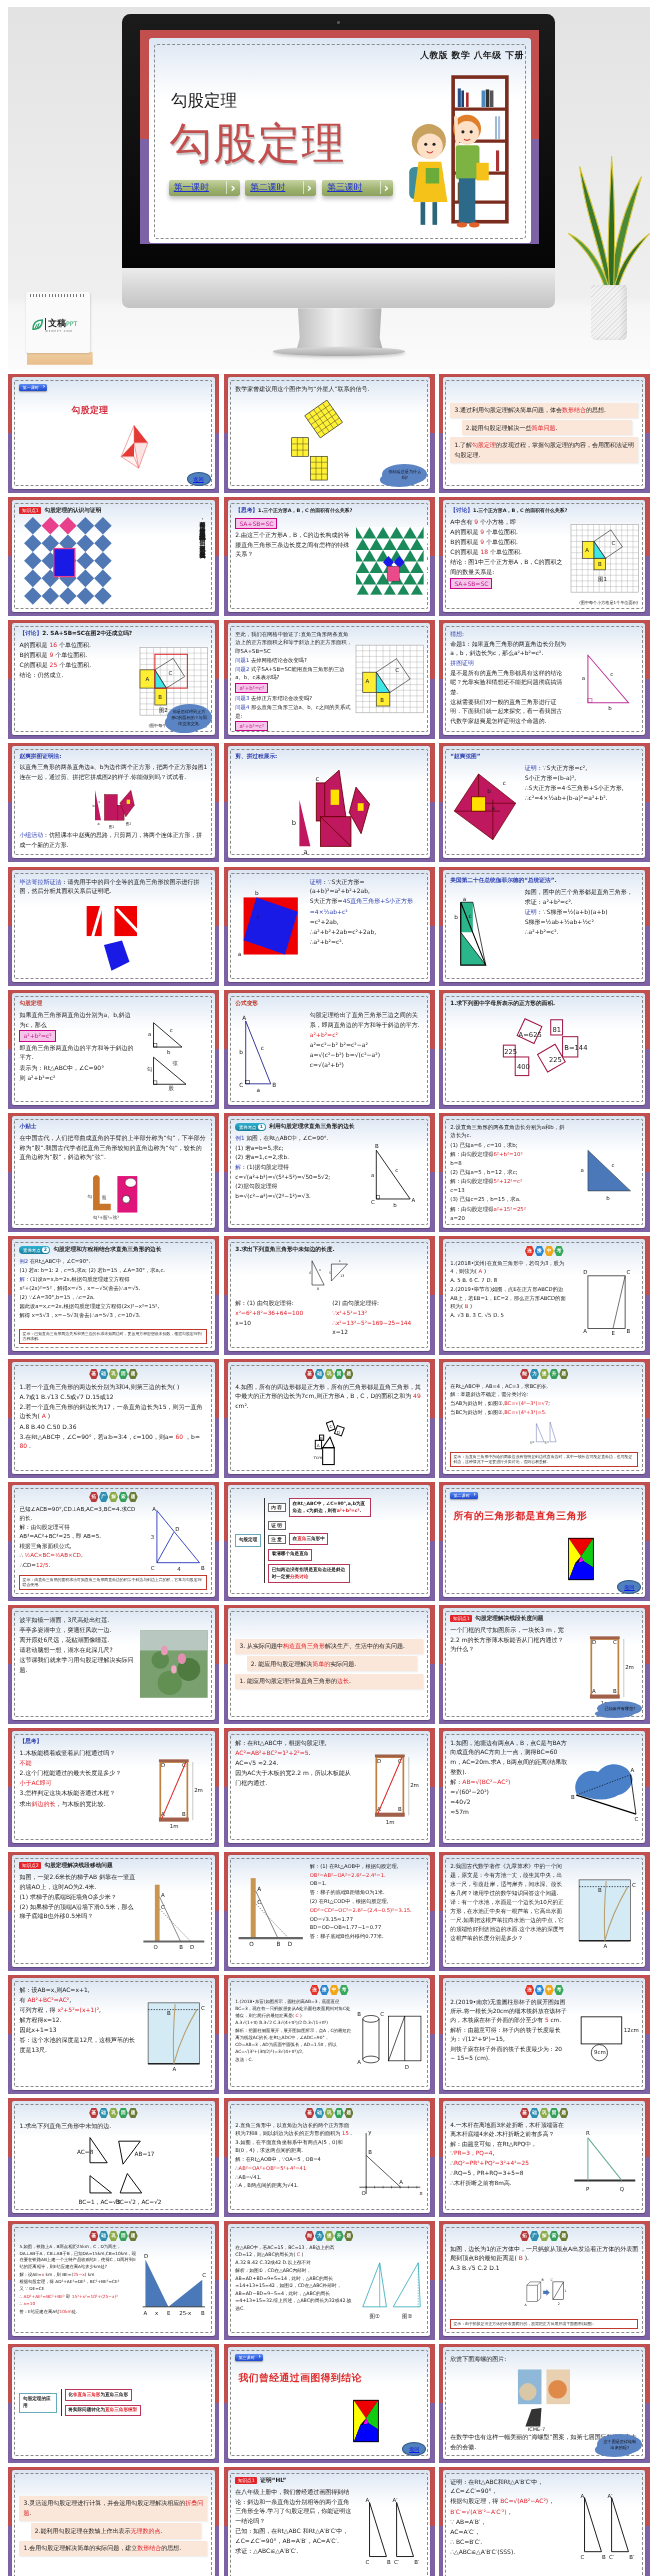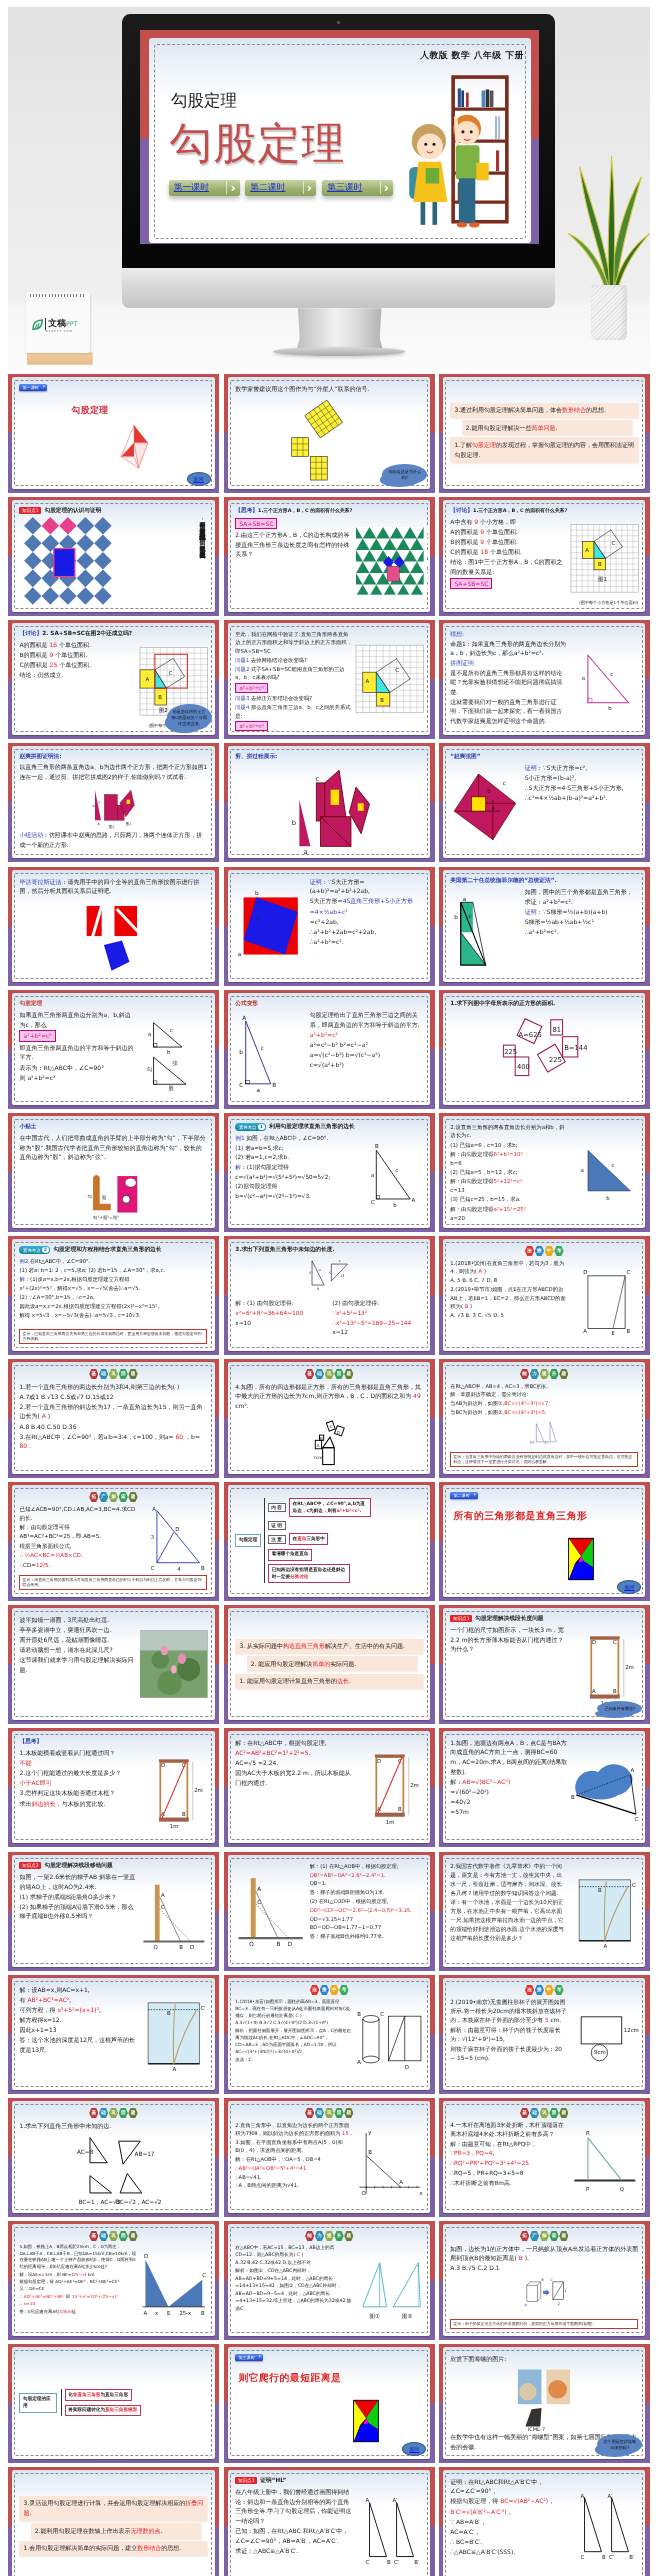--- a/index.html
+++ b/index.html
@@ -1764,21 +1764,21 @@
     </div>
     <div class="thumb" style="left: 224px; top: 2344px;">
       <div class="card">
         <div class="dash"></div>
         <div class="ct">
           <div class="head">
             <div class="lesson-btn">
               <span>第三课时</span>
             </div>
           </div>
-          <div class="ttl-big">则它爬行的最短距离是</div>
+          <div class="ttl-big">我们曾经通过画图得到结论</div>
         </div>
         <div class="fig tfig" style="position: absolute;">
           <svg viewBox="0 0 100 100" preserveAspectRatio="xMidYMid meet">
             <rect x="22" y="4" width="56" height="92" fill="#000" stroke="none" stroke-width="1"></rect>
             <polygon points="24,6 76,6 50,44" fill="#e00" stroke="none" stroke-width="1"></polygon>
             <polygon points="24,6 50,44 38,58 24,94" fill="#ff0" stroke="none" stroke-width="1"></polygon>
             <polygon points="76,6 76,68 56,55 50,44" fill="#1c1" stroke="none" stroke-width="1"></polygon>
             <polygon points="50,44 56,55 44,58" fill="#f0f" stroke="none" stroke-width="1"></polygon>
             <polygon points="24,94 76,94 76,68 56,55 44,58 38,58" fill="#00f" stroke="none" stroke-width="1"></polygon>
           </svg>

